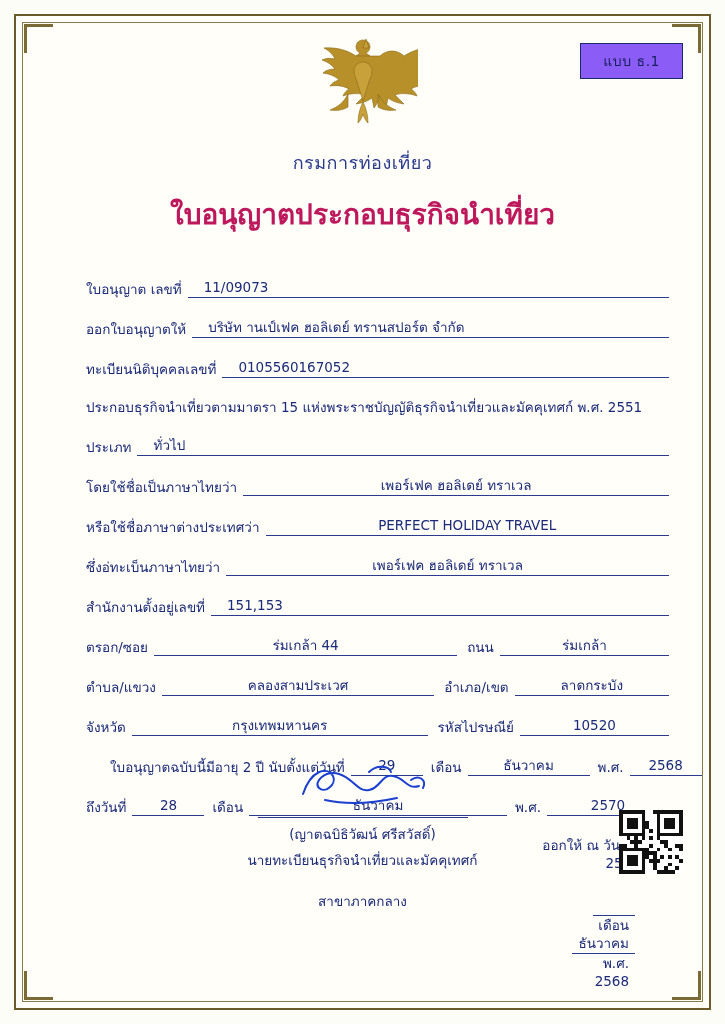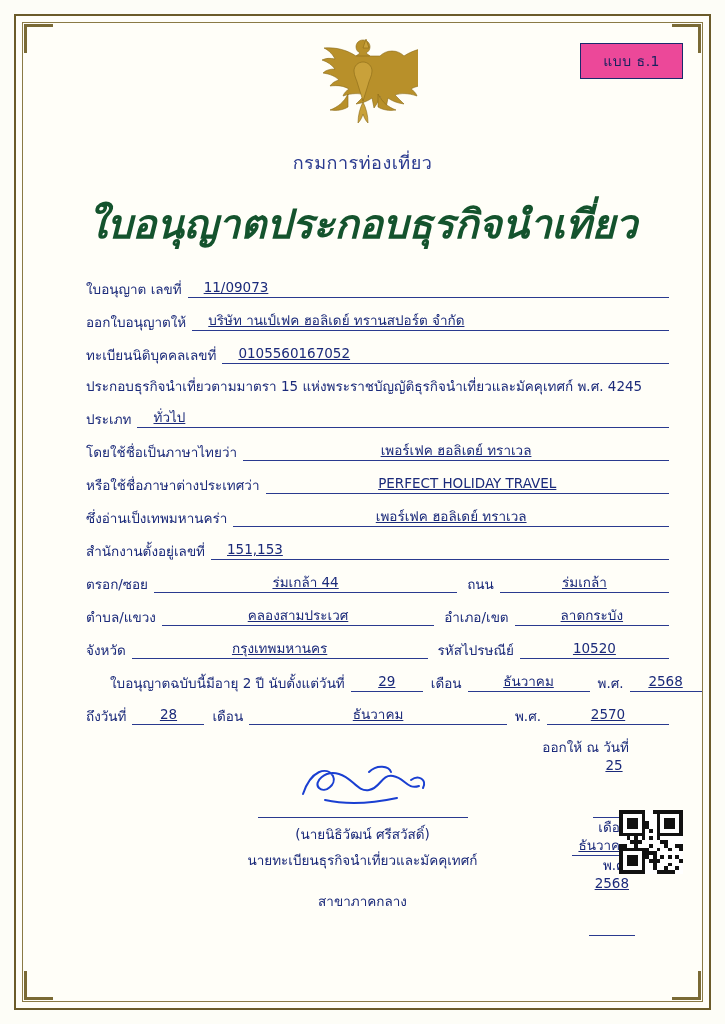--- a/index.html
+++ b/index.html
@@ -49,21 +49,21 @@
 
   .form-code {
     position: absolute;
     right: 42px;
     top: 43px;
     border: 1.5px solid #1a2a6c;
     padding: 6px 22px;
     font-size: 14px;
     color: #17215e;
     font-family: "DejaVu Sans", sans-serif;
-    background: #ec4899;
+    background: #8b5cf6;
     letter-spacing: .5px;
   }
 
   .garuda {
     position: absolute;
     left: 0;
     right: 0;
     top: 34px;
     text-align: center;
   }
@@ -76,53 +76,51 @@
     text-align: center;
     font-size: 18px;
     color: #2a3a8f;
     letter-spacing: .5px;
   }
   .doc-title {
     position: absolute;
     left: 0; right: 0;
     top: 192px;
     text-align: center;
-    font-size: 40px;
-    color: #14532d;
+    font-size: 28px;
+    color: #be185d;
     font-weight: bold;
-    font-style: italic;
   }
 
   .body-area {
     position: absolute;
     left: 86px;
     right: 56px;
     top: 278px;
     color: #1b2a7a;
     font-size: 13.5px;
   }
   .row {
     display: flex;
     align-items: flex-end;
-    margin-bottom: 13px;
+    margin-bottom: 20px;
     white-space: nowrap;
   }
   .lbl {
     flex: 0 0 auto;
     padding-right: 6px;
     line-height: 18px;
   }
   .val {
     flex: 1 1 auto;
     border-bottom: 1px solid #2a3a8f;
     text-align: center;
     line-height: 18px;
     padding: 0 6px 1px 6px;
     min-width: 30px;
-    text-decoration: underline;
   }
   .val.left { text-align: left; padding-left: 16px; }
   .val.grow2 { flex-grow: 2; }
   .val.w-sm { flex: 0 0 60px; }
   .val.w-md { flex: 0 0 110px; }
   .plain {
     flex: 0 0 auto;
     line-height: 18px;
   }
 
@@ -212,40 +210,40 @@
       <span class="lbl">ออกใบอนุญาตให้</span>
       <span class="val left">บริษัท านเป์เฟค ฮอลิเดย์ ทรานสปอร์ต จำกัด</span>
     </div>
 
     <div class="row">
       <span class="lbl">ทะเบียนนิติบุคคลเลขที่</span>
       <span class="val left">0105560167052</span>
     </div>
 
     <div class="row">
-      <span class="plain">ประกอบธุรกิจนำเที่ยวตามมาตรา 15 แห่งพระราชบัญญัติธุรกิจนำเที่ยวและมัคคุเทศก์ พ.ศ. 4245</span>
+      <span class="plain">ประกอบธุรกิจนำเที่ยวตามมาตรา 15 แห่งพระราชบัญญัติธุรกิจนำเที่ยวและมัคคุเทศก์ พ.ศ. 2551</span>
     </div>
 
     <div class="row">
       <span class="lbl">ประเภท</span>
       <span class="val left">ทั่วไป</span>
     </div>
 
     <div class="row">
       <span class="lbl">โดยใช้ชื่อเป็นภาษาไทยว่า</span>
       <span class="val">เพอร์เฟค ฮอลิเดย์ ทราเวล</span>
     </div>
 
     <div class="row">
       <span class="lbl">หรือใช้ชื่อภาษาต่างประเทศว่า</span>
       <span class="val">PERFECT HOLIDAY TRAVEL</span>
     </div>
 
     <div class="row">
-      <span class="lbl">ซึ่งอ่านเป็งเทพมหานคร่า</span>
+      <span class="lbl">ซึ่งอ่ทะเบ็นภาษาไทยว่า</span>
       <span class="val">เพอร์เฟค ฮอลิเดย์ ทราเวล</span>
     </div>
 
     <div class="row">
       <span class="lbl">สำนักงานตั้งอยู่เลขที่</span>
       <span class="val left">151,153</span>
     </div>
 
     <div class="row">
       <span class="lbl">ตรอก/ซอย</span>
@@ -299,21 +297,21 @@
   <div class="sig-area">
     <svg class="sig-svg" width="180" height="52" viewBox="0 0 180 52" aria-hidden="true">
       <g fill="none" stroke="#1a3fd1" stroke-width="2" stroke-linecap="round">
         <path d="M30 34 C38 10, 54 6, 60 16 C64 24, 52 34, 46 28 C40 22, 52 10, 66 14 C80 18, 84 32, 96 30 C108 28, 108 14, 120 16 C132 18, 134 30, 146 26"></path>
         <path d="M52 40 C70 44, 96 44, 124 38"></path>
         <path d="M96 12 C104 4, 116 6, 118 12"></path>
         <path d="M138 20 C146 14, 154 20, 150 28"></path>
       </g>
     </svg>
     <div class="sig-line"></div>
-    <div class="sig-name">(นายนิธิวัฒน์ ศรีสวัสดิ์)</div>
+    <div class="sig-name">(ญาตฉบิธิวัฒน์ ศรีสวัสดิ์)</div>
     <div class="sig-pos">นายทะเบียนธุรกิจนำเที่ยวและมัคคุเทศก์</div>
     <div class="sig-branch">สาขาภาคกลาง</div>
   </div>
 
   <div class="qr">
     <div class="qr-grid" id="qrgrid">
         <i class="on"></i>
         <i class="on"></i>
         <i class="on"></i>
         <i class="on"></i>

